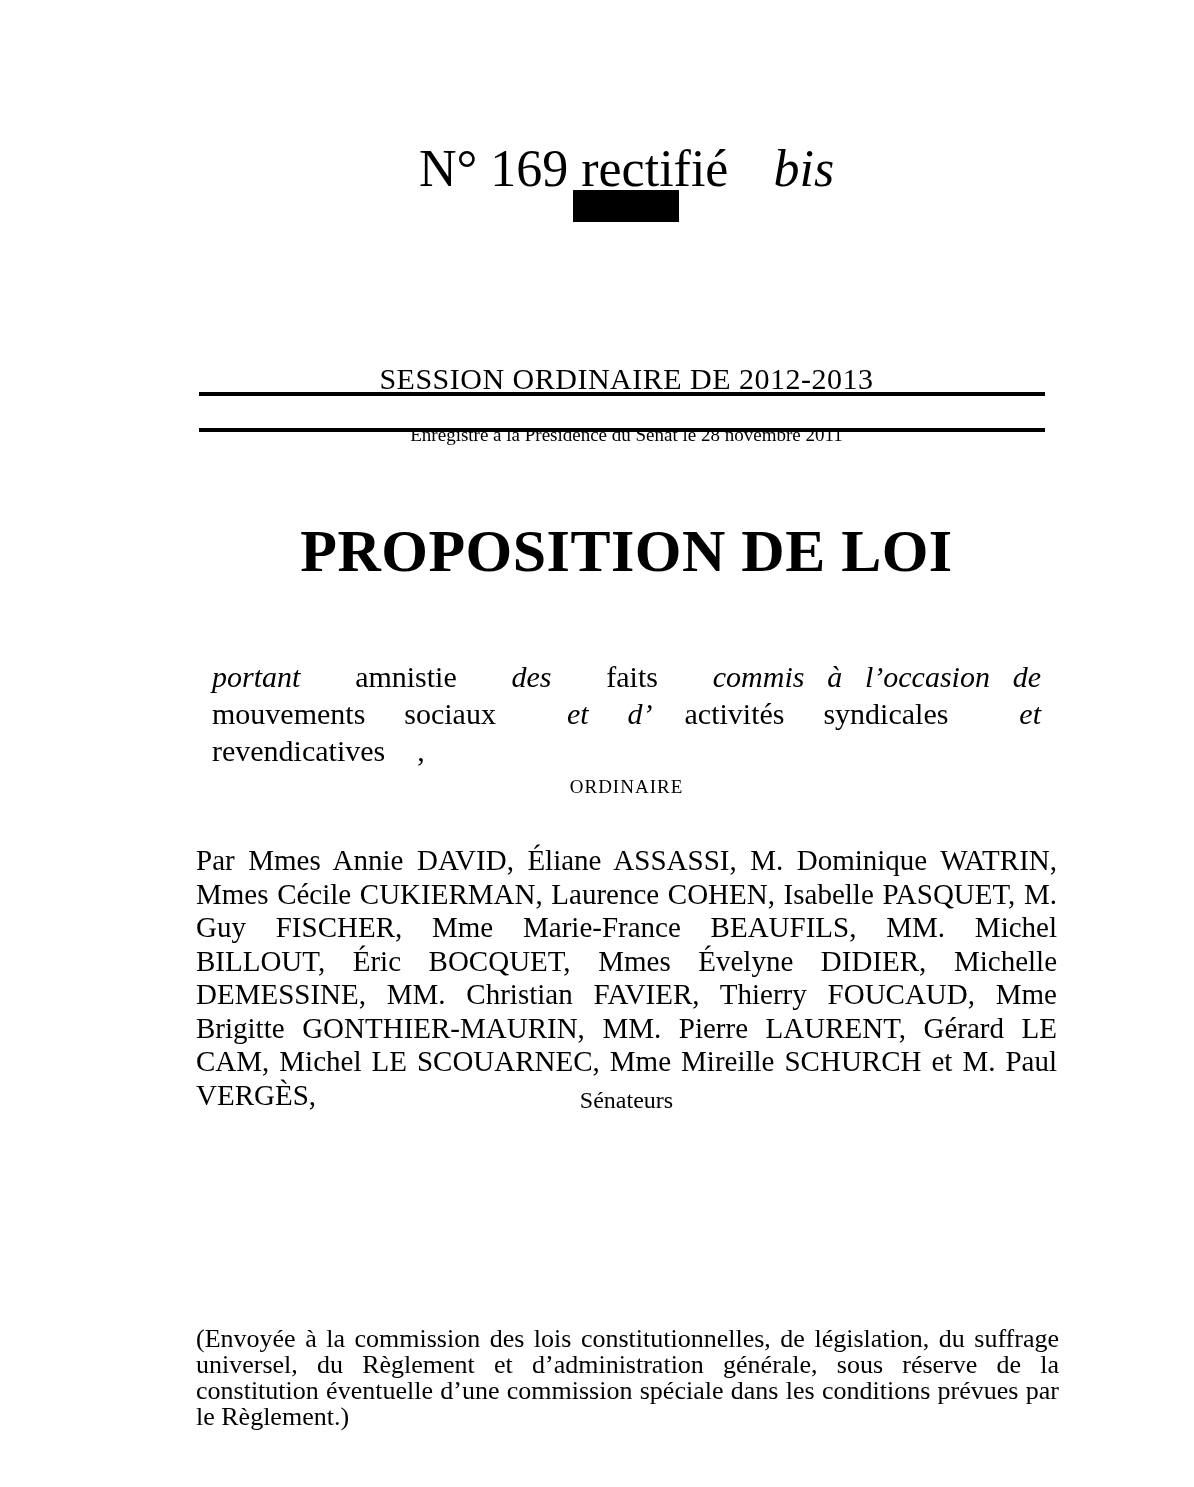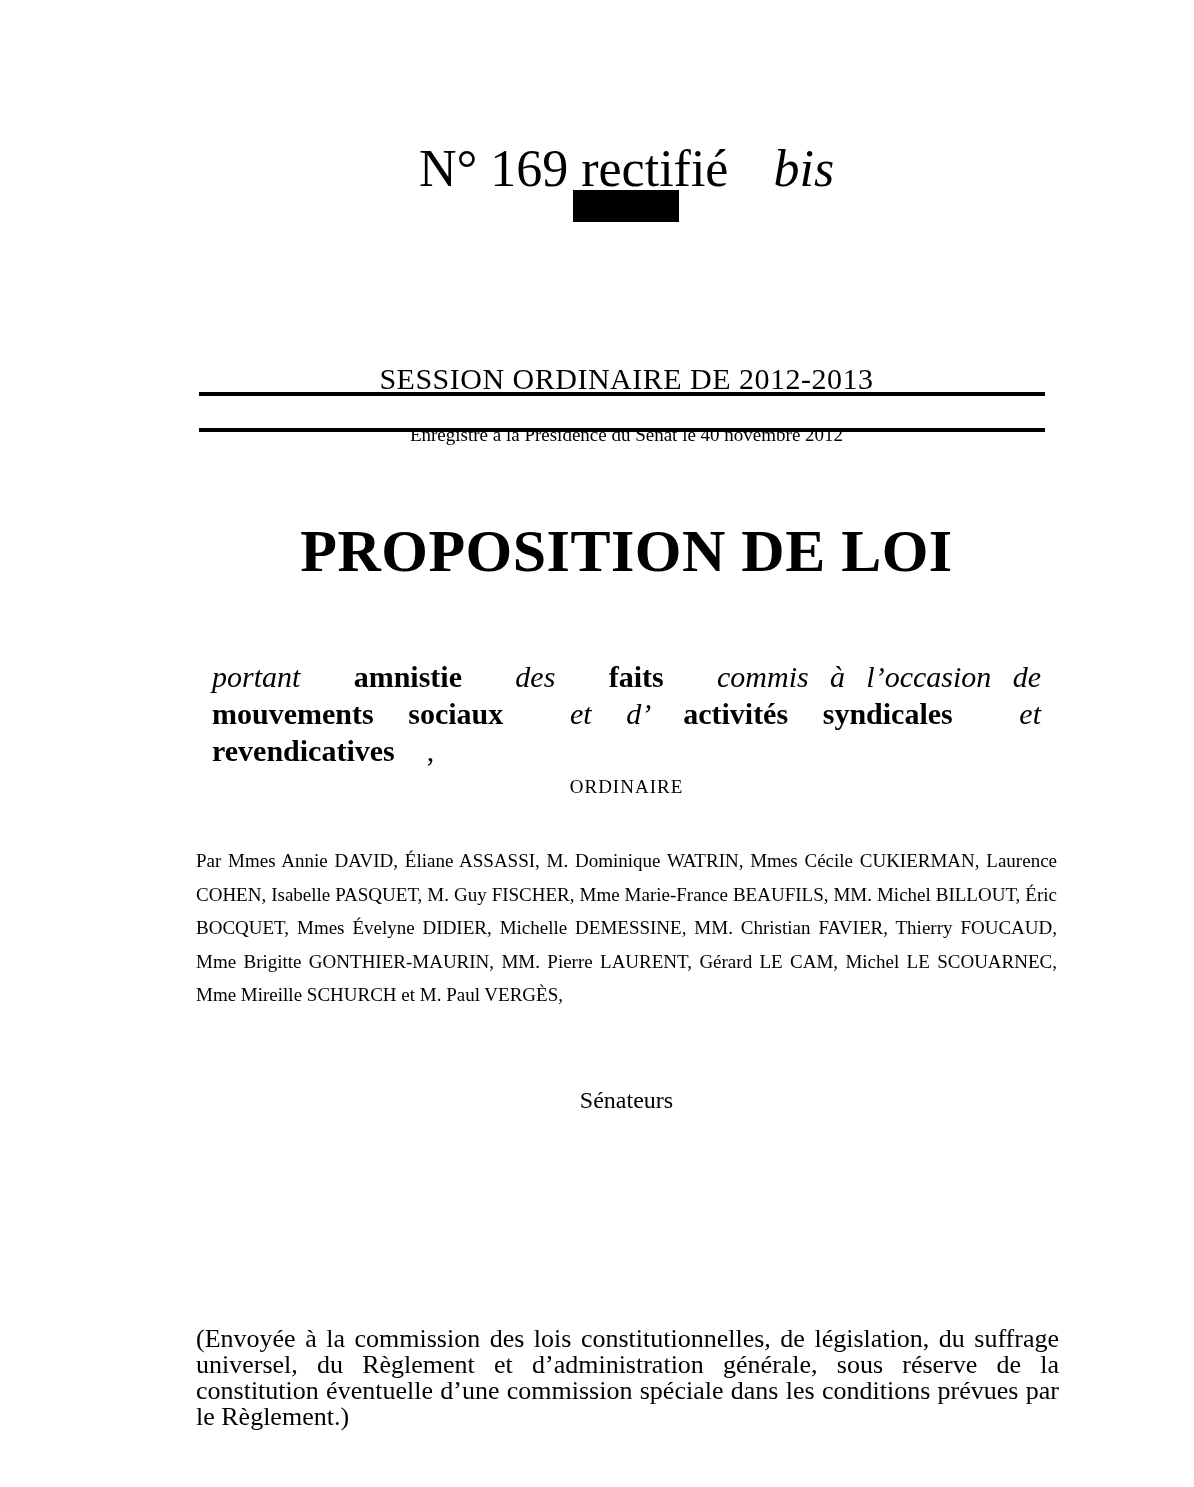--- a/index.html
+++ b/index.html
@@ -68,33 +68,33 @@
   .subject {
     position: absolute;
     top: 610px;
     left: 148px;
     width: 893px;
     font-size: 30px;
     line-height: 37px;
     text-align: justify;
   }
   .seg-italic { font-style: italic; }
-  .seg-bold { font-weight: bold; }
+  .seg-bold { font-weight: normal; }
   .seg-roman { font-style: normal; font-weight: normal; }
   .presented {
     top: 728px;
     font-size: 19px;
     letter-spacing: 1px;
   }
   .authors {
     position: absolute;
     top: 796px;
     left: 148px;
     width: 893px;
-    font-size: 19px;
+    font-size: 29px;
     line-height: 33.5px;
     text-align: justify;
   }
   .senators {
     top: 1039px;
     font-size: 24px;
   }
   .referral {
     position: absolute;
     top: 1278px;
@@ -114,21 +114,21 @@
     <span>N° 169 rectifié </span><span class="bis">bis</span>
   </div>
 
   <div class="doc-number-rule"></div>
 
 
   <div class="centered-band session">SESSION ORDINAIRE DE 2012-2013</div>
 
   <div class="double-rule"></div>
 
-  <div class="centered-band registration">Enregistré à la Présidence du Sénat le 40 novembre 2012</div>
+  <div class="centered-band registration">Enregistré à la Présidence du Sénat le 28 novembre 2011</div>
 
   <div class="centered-band main-title">PROPOSITION DE LOI</div>
 
   <div class="subject"><span class="seg-italic">portant </span><span class="seg-bold">amnistie</span><span class="seg-italic"> des </span><span class="seg-bold">faits</span><span class="seg-italic"> commis à l’occasion de </span><span class="seg-bold">mouvements sociaux</span><span class="seg-italic"> et d’</span><span class="seg-bold">activités syndicales</span><span class="seg-italic"> et </span><span class="seg-bold">revendicatives</span><span class="seg-roman">,</span></div>
 
   <div class="centered-band presented">ORDINAIRE</div>
 
   <div class="authors">Par Mmes Annie DAVID, Éliane ASSASSI, M. Dominique WATRIN, Mmes Cécile CUKIERMAN, Laurence COHEN, Isabelle PASQUET, M. Guy FISCHER, Mme Marie-France BEAUFILS, MM. Michel BILLOUT, Éric BOCQUET, Mmes Évelyne DIDIER, Michelle DEMESSINE, MM. Christian FAVIER, Thierry FOUCAUD, Mme Brigitte GONTHIER-MAURIN, MM. Pierre LAURENT, Gérard LE CAM, Michel LE SCOUARNEC, Mme Mireille SCHURCH et M. Paul VERGÈS,</div>
 
   <div class="centered-band senators">Sénateurs</div>

